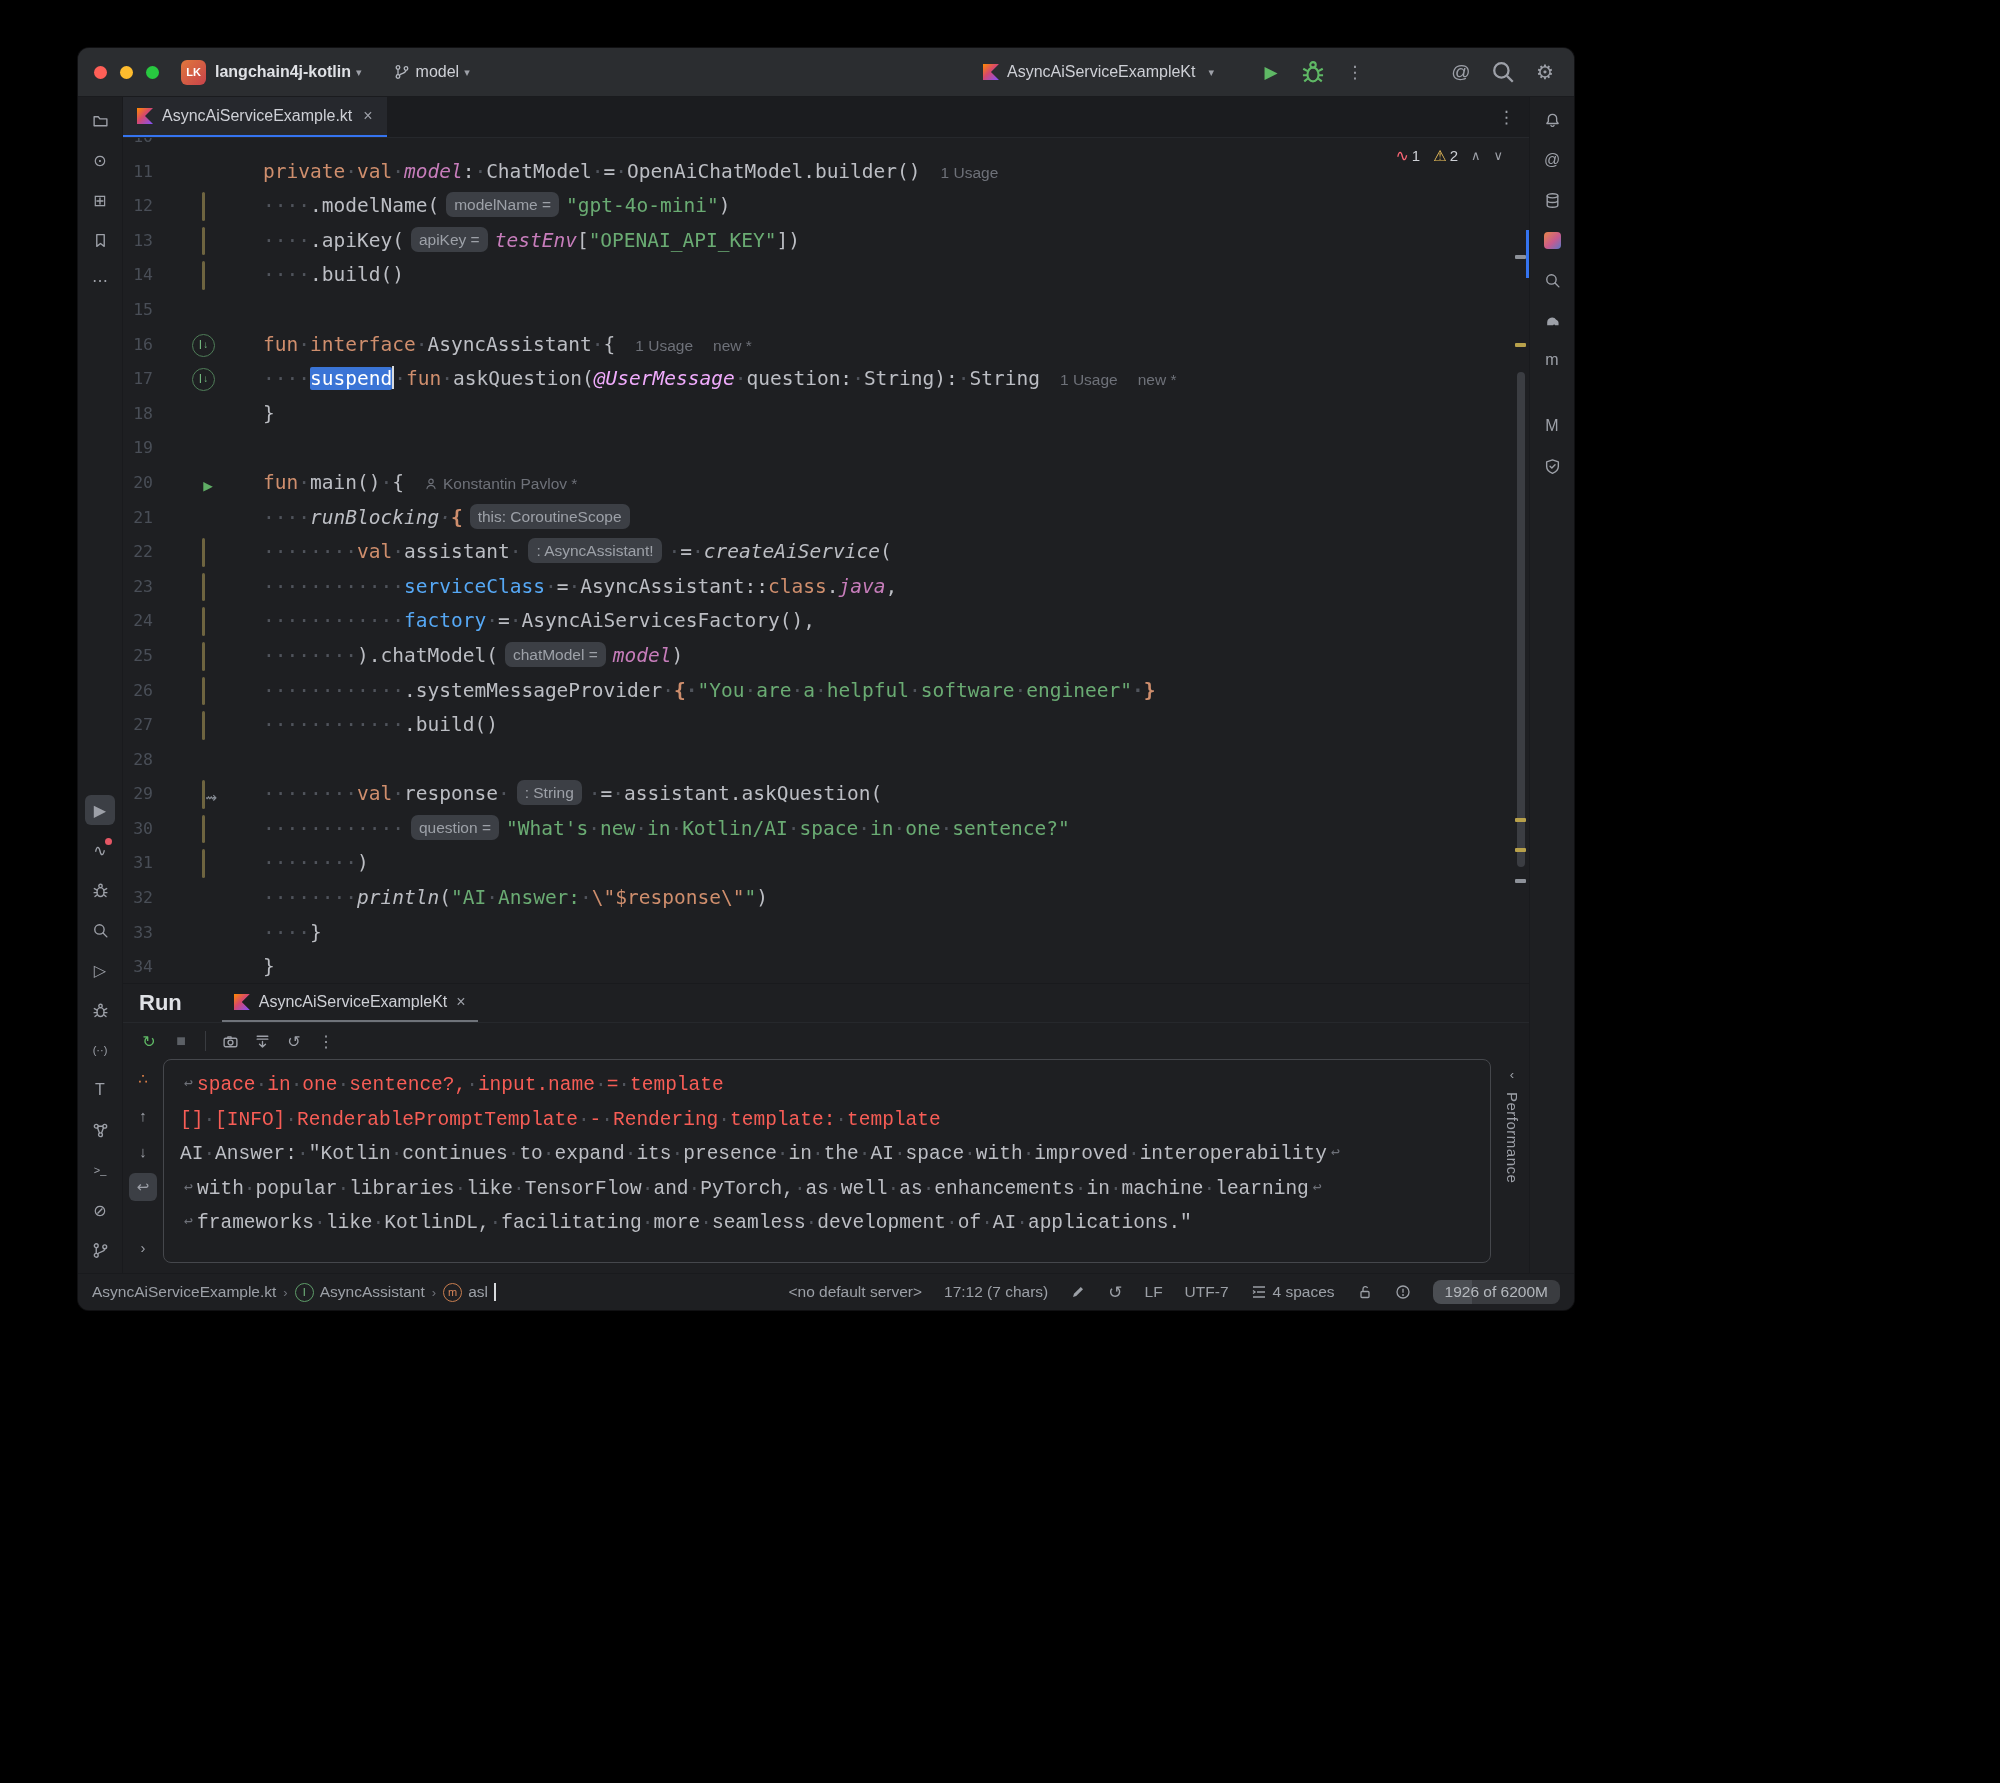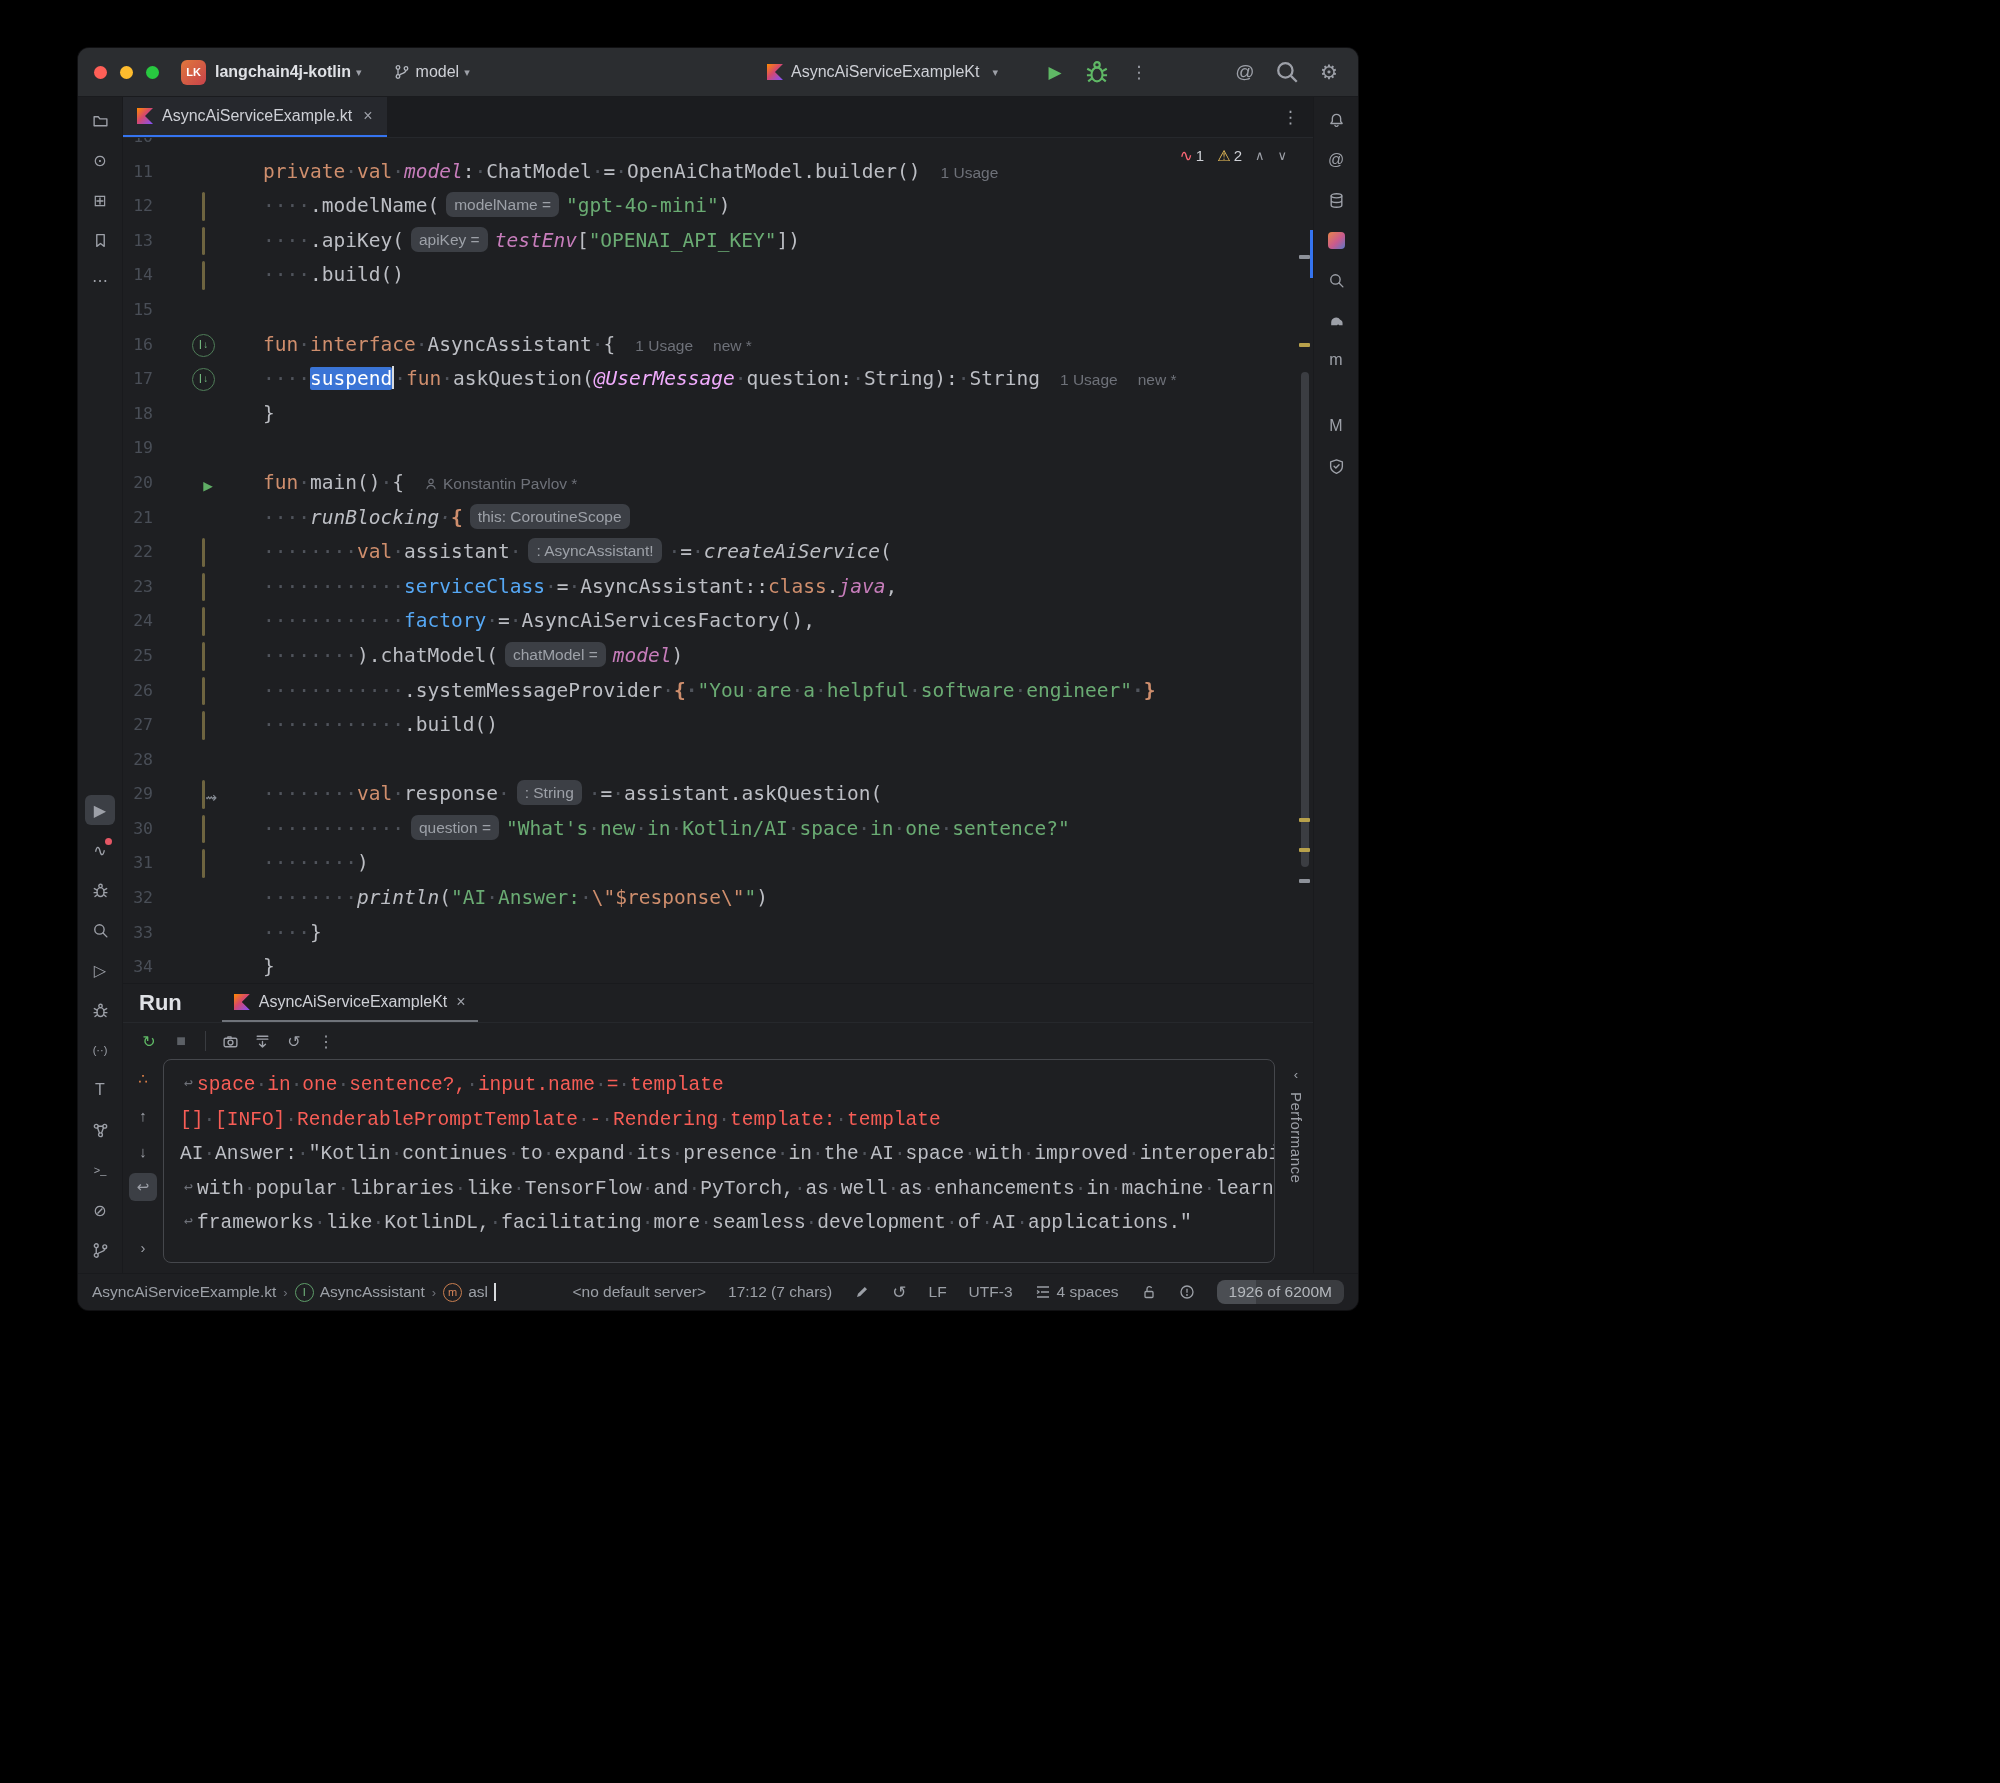--- a/index.html
+++ b/index.html
@@ -1,18 +1,18 @@
 <!DOCTYPE html>
 <html><head>
 <meta charset="utf-8">
 <style>
   html,body{margin:0;padding:0;background:#000;}
   body{width:2000px;height:1783px;position:relative;overflow:hidden;
        font-family:"Liberation Sans",sans-serif;-webkit-font-smoothing:antialiased;}
-  .window{position:absolute;left:78px;top:48px;width:1280px;height:1262px;
+  .window{position:absolute;left:78px;top:48px;width:1496px;height:1262px;
           background:#1e1f22;border-radius:11px;overflow:hidden;display:flex;flex-direction:column;
           box-shadow:0 0 0 1px #101012,0 30px 80px rgba(0,0,0,.6);}
   
   .titlebar{height:48px;flex:none;background:#2b2d30;border-bottom:1px solid #1a1b1e;
             display:flex;align-items:center;padding:0 16px;color:#ced0d6;font-size:16px;}
   .traffic{display:flex;gap:13px;margin-right:22px;}
   .tl{width:13px;height:13px;border-radius:50%;}
   .tl.red{background:#ff5f57}.tl.yellow{background:#febc2e}.tl.green{background:#28c840}
   .projbadge{width:25px;height:25px;border-radius:6px;background:linear-gradient(135deg,#e0773c,#c8434b);
              color:#fff;font-weight:bold;font-size:11px;display:flex;align-items:center;justify-content:center;margin-right:9px;}
@@ -392,21 +392,21 @@
     <span class="sspacer"></span>
     <span class="sitem">&lt;no default server&gt;</span>
     <span class="sitem">17:12 (7 chars)</span>
     <span class="sitem">
       <svg viewBox="0 0 16 16" fill="#9ca0a7">
           <path d="M3 13l1-3.2 6.8-6.8 2.2 2.2-6.8 6.8L3 13z"></path>
         </svg>
     </span>
     <span class="sitem" style="font-size:17px;">↺</span>
     <span class="sitem">LF</span>
-    <span class="sitem">UTF-3</span>
+    <span class="sitem">UTF-7</span>
     <span class="sitem">
       <svg viewBox="0 0 16 16" fill="none" stroke="#9ca0a7" stroke-width="1.3">
           <path d="M2 3h12M6 8h8M2 13h12M2 6.5 4 8l-2 1.5"></path>
         </svg>
       <span>4 spaces</span>
     </span>
     <span class="sitem">
       <svg viewBox="0 0 16 16" fill="none" stroke="#9ca0a7" stroke-width="1.3">
           <rect x="4" y="7.5" width="8" height="6" rx="1"></rect>
           <path d="M6 7.5V5a2.4 2.4 0 0 1 4.6-1"></path>

